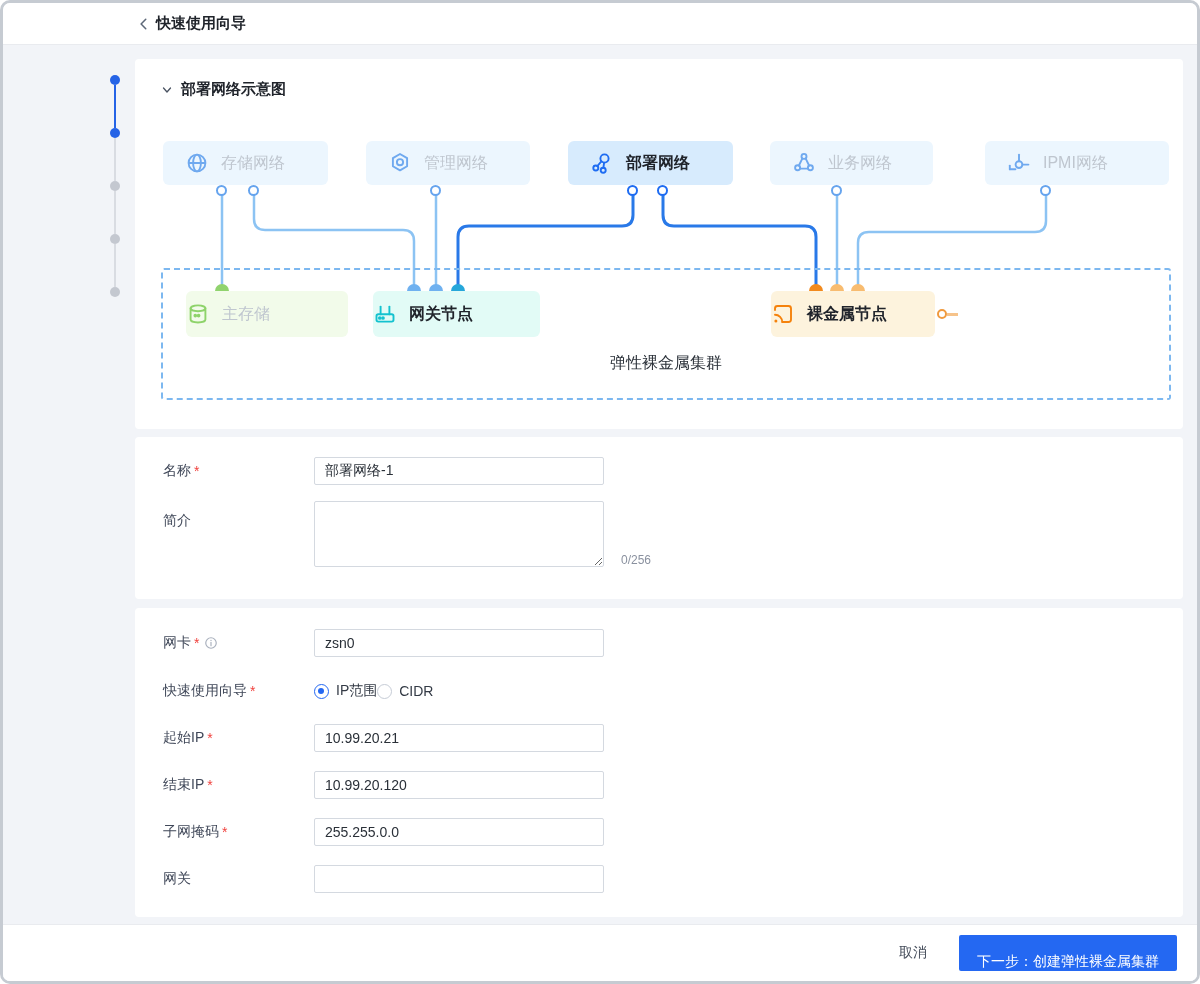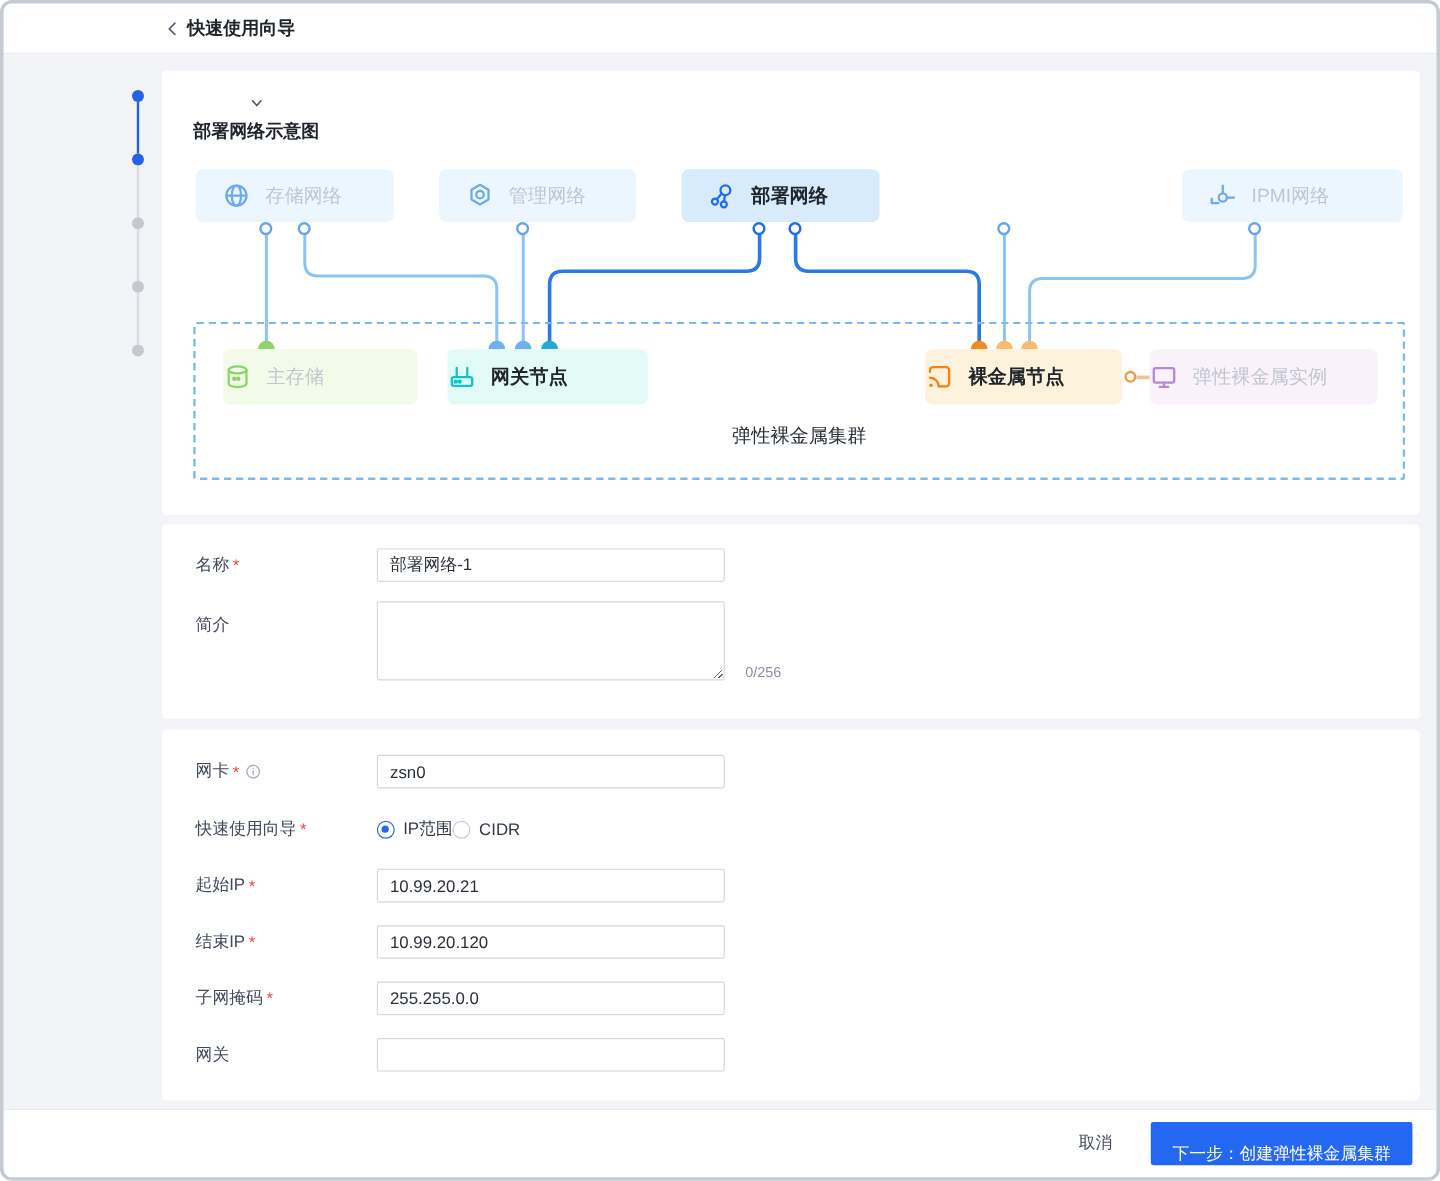--- a/index.html
+++ b/index.html
@@ -20,21 +20,21 @@
   .step-dot{position:absolute;left:107px;width:10px;height:10px;border-radius:50%;background:#c4c8d0;}
   .step.active .step-dot{background:#2563e6;}
   .seg{position:absolute;left:111px;width:2px;background:#d9dce2;}
   .seg.blue{background:#2563e6;}
   
   .card{position:absolute;left:132px;right:14px;background:#fff;border-radius:4px;}
   .card-diagram{top:14px;height:370px;}
   .card-basic{top:392px;height:162px;}
   .card-net{top:563px;height:309px;}
   .section-head{position:absolute;left:26px;top:21px;display:flex;align-items:center;
-    gap:8px;cursor:pointer;flex-direction:column;}
+    gap:8px;cursor:pointer;}
   .section-title{font-size:15px;font-weight:700;color:#20242b;}
   .caret{color:#4a5362;display:flex;}
   
   .diagram{position:absolute;inset:0;}
   .netbox{position:absolute;top:82px;height:44px;border-radius:6px;background:#ecf6fe;
     display:flex;align-items:center;padding-left:22px;box-sizing:border-box;gap:12px;
     font-size:16px;color:#bfc6cf;cursor:pointer;}
   .netbox .nicon{display:flex;color:#6fa9ef;}
   .netbox.active{background:#d7ebfd;color:#20242b;font-weight:700;}
   .netbox.active .nicon{color:#1e6cf2;}
@@ -178,20 +178,33 @@
             <svg width="24" height="24" viewBox="0 0 24 24" fill="none" stroke="currentColor" stroke-width="1.9" stroke-linecap="round">
                 <circle cx="14.5" cy="7.5" r="4.1"></circle>
                 <circle cx="5.8" cy="17" r="2.5"></circle>
                 <circle cx="13.2" cy="19.3" r="2.5"></circle>
                 <line x1="11.4" y1="10.3" x2="7.4" y2="15"></line>
                 <line x1="14.1" y1="11.6" x2="13.4" y2="16.8"></line>
               </svg>
           </span>
           <span>部署网络</span>
         </div>
+        <div class="netbox" style="left:635px;width:163px;">
+          <span class="nicon">
+            <svg width="24" height="24" viewBox="0 0 24 24" fill="none" stroke="currentColor" stroke-width="1.9" stroke-linecap="round">
+                <circle cx="12" cy="5.4" r="2.5"></circle>
+                <circle cx="5.6" cy="16.8" r="2.5"></circle>
+                <circle cx="18.4" cy="16.8" r="2.5"></circle>
+                <path d="M10.4 7.4 L6.9 14.5"></path>
+                <path d="M13.6 7.4 L17.1 14.5"></path>
+                <path d="M8.2 17.6 L15.8 17.6"></path>
+              </svg>
+          </span>
+          <span>业务网络</span>
+        </div>
         <div class="netbox" style="left:850px;width:184px;">
           <span class="nicon">
             <svg width="24" height="24" viewBox="0 0 24 24" fill="none" stroke="currentColor" stroke-width="1.9" stroke-linecap="round">
                 <line x1="12" y1="3.6" x2="12" y2="10"></line>
                 <circle cx="12" cy="13.6" r="3.4"></circle>
                 <line x1="2.8" y1="18.2" x2="8.4" y2="18.2"></line>
                 <line x1="2.8" y1="18.2" x2="2.8" y2="14.6"></line>
                 <line x1="15.6" y1="13.6" x2="21.4" y2="13.6"></line>
               </svg>
           </span>
@@ -242,30 +255,20 @@
         </div>
         <div class="nodebox" style="left:636px;width:164px;background:#fdf3dd;color:#20242b;font-weight:700;">
           <span class="nicon" style="color:#f5820c;">
             <svg width="24" height="24" viewBox="0 0 24 24" fill="none" stroke="currentColor" stroke-width="1.9" stroke-linecap="round" stroke-linejoin="round">
                 <path d="M4 8 V6.5 a2.5 2.5 0 0 1 2.5 -2.5 H17.5 a2.5 2.5 0 0 1 2.5 2.5 V17.5 a2.5 2.5 0 0 1 -2.5 2.5 H11.5"></path>
                 <path d="M4 12.8 a7.2 7.2 0 0 1 7.2 7.2"></path>
                 <circle cx="4.9" cy="19.1" r="1.5" fill="currentColor" stroke="none"></circle>
               </svg>
           </span>
           <span>裸金属节点</span>
-        </div>
-        <div class="nodebox" style="left:823px;width:190px;background:#f9f2fb;color:#bfc6cf;">
-          <span class="nicon" style="color:#b687e2;">
-            <svg width="24" height="24" viewBox="0 0 24 24" fill="none" stroke="currentColor" stroke-width="1.9" stroke-linecap="round">
-                <rect x="3.5" y="4.8" width="17" height="12" rx="1.6"></rect>
-                <line x1="12" y1="16.8" x2="12" y2="20"></line>
-                <line x1="8.4" y1="20.4" x2="15.6" y2="20.4"></line>
-              </svg>
-          </span>
-          <span>弹性裸金属实例</span>
         </div>
 
         <span class="hring" style="left:802px;top:250px;"></span>
         <span class="hlink" style="left:812px;width:11px;"></span>
       </div>
     </div>
 
     <div class="card card-basic">
       <div class="frow" style="top:20px;height:28px;">
         <span class="flabel">名称</span>

